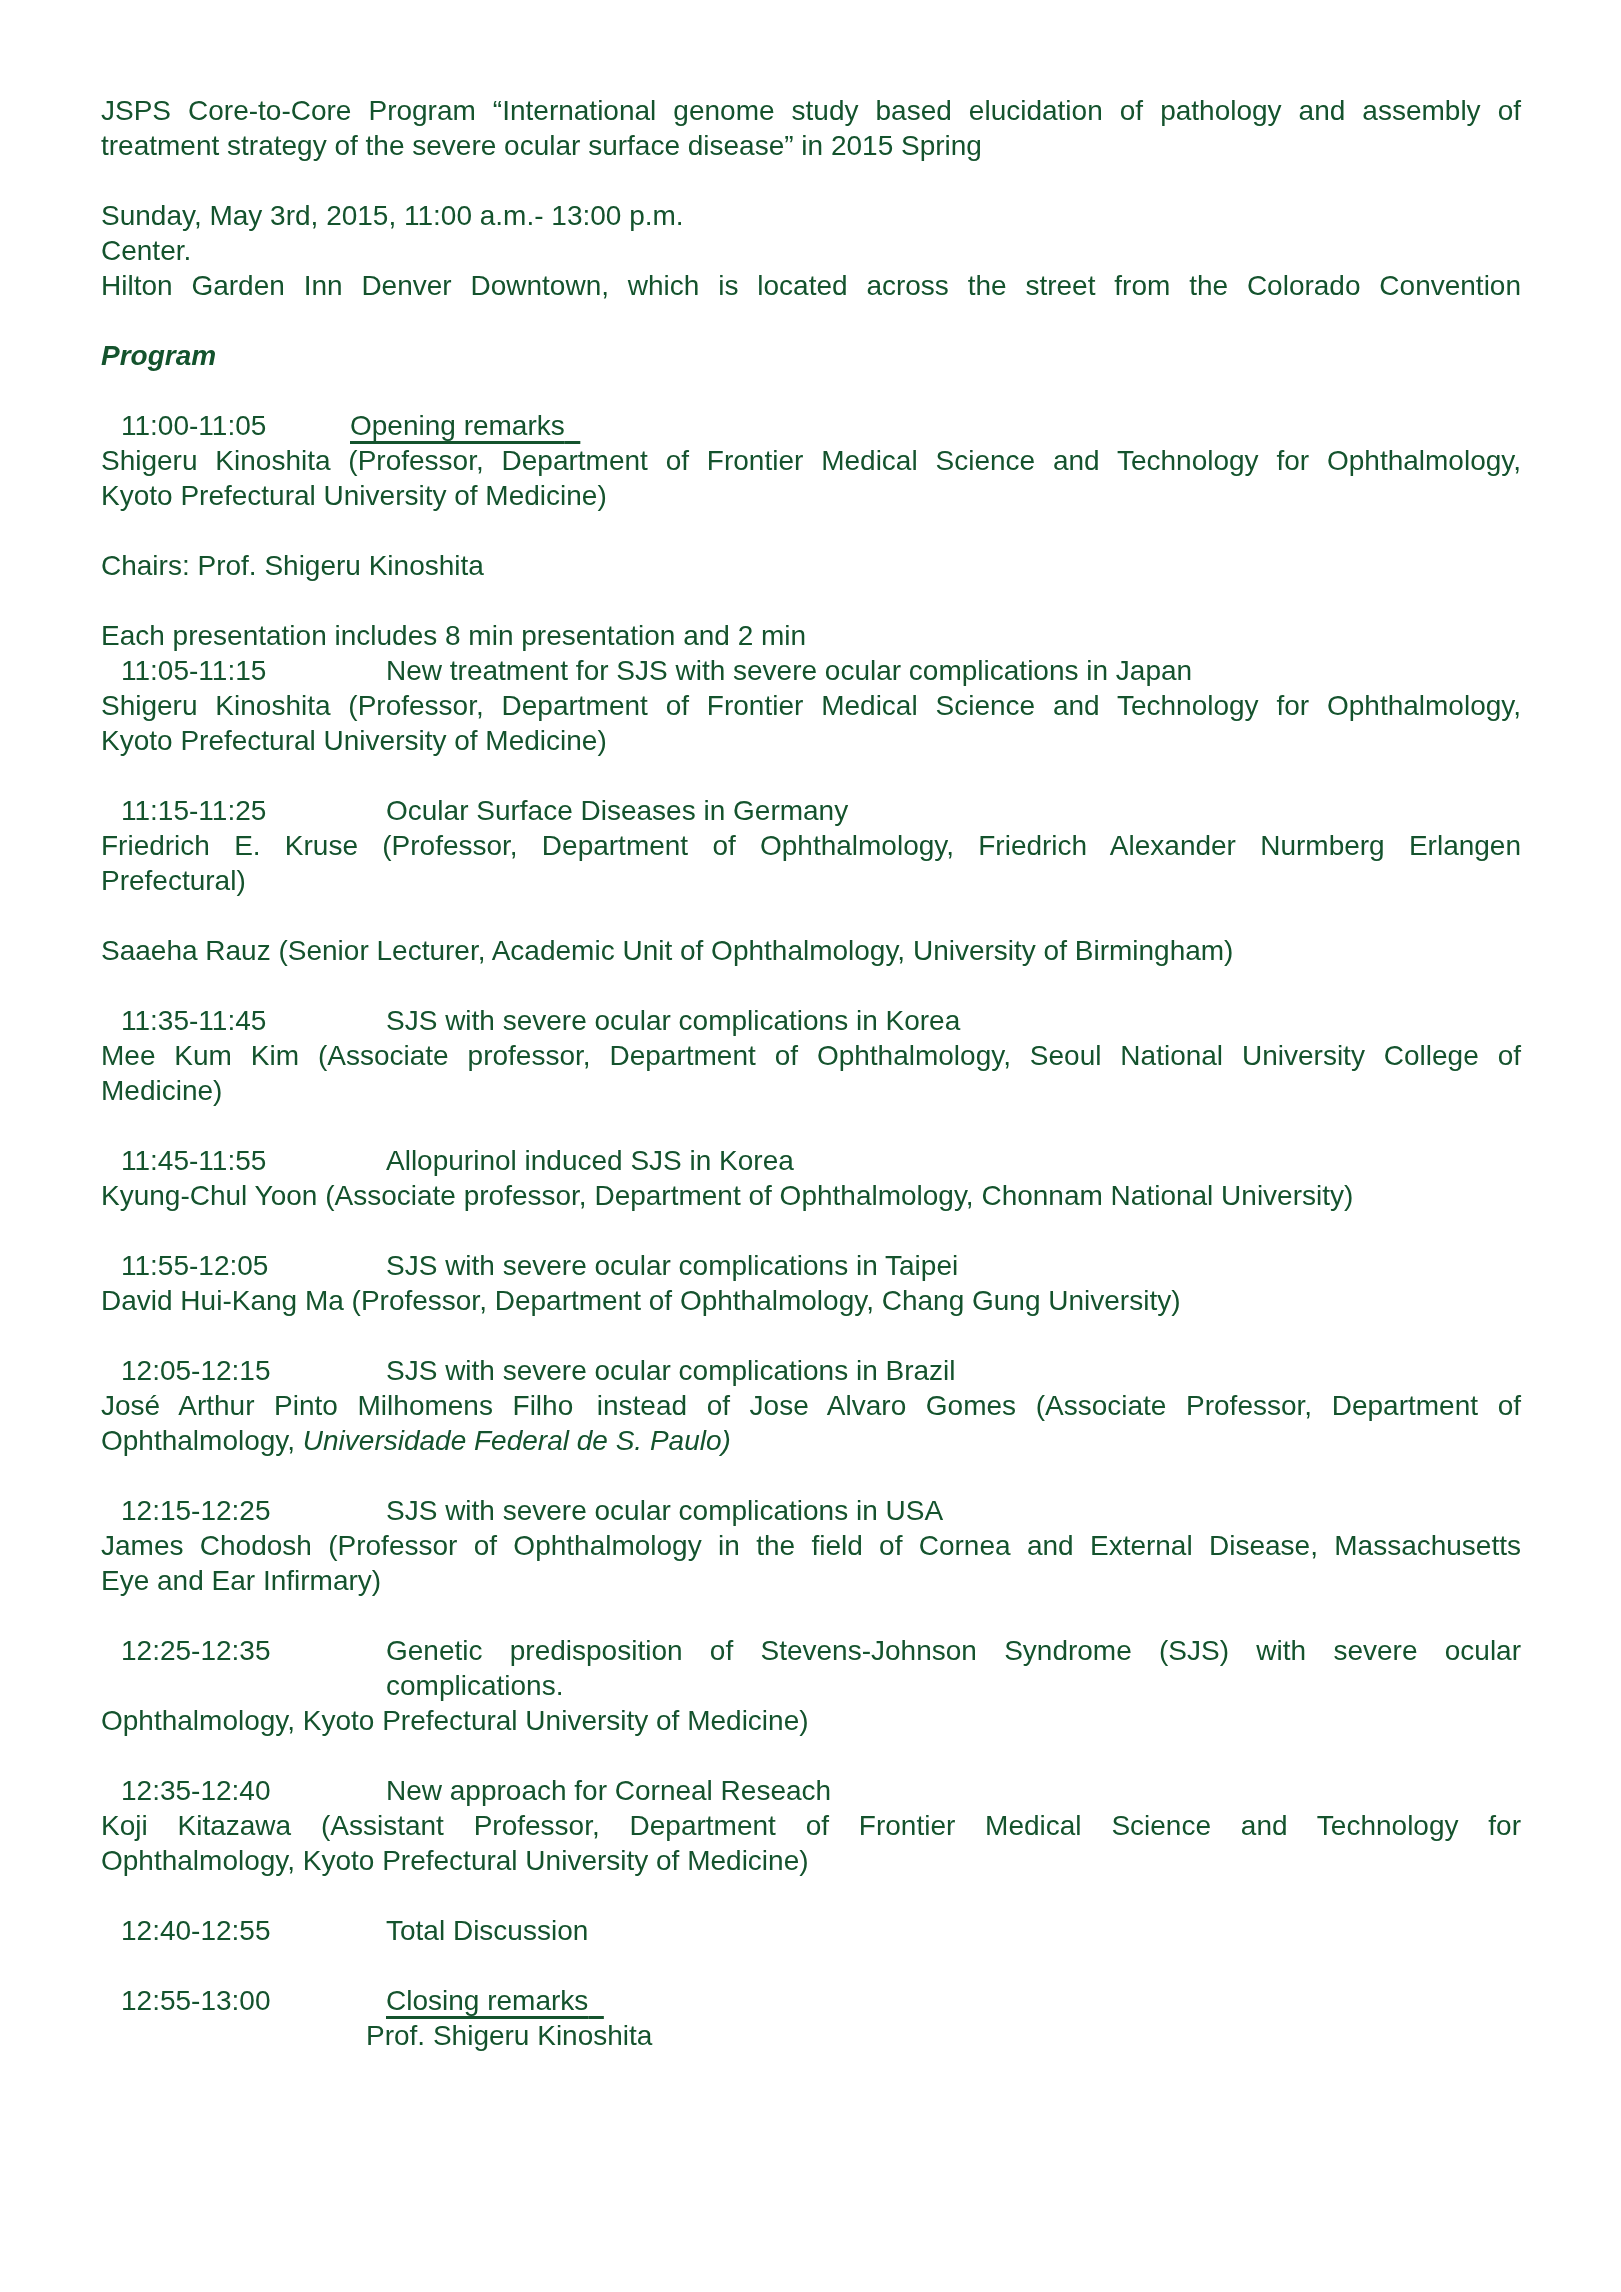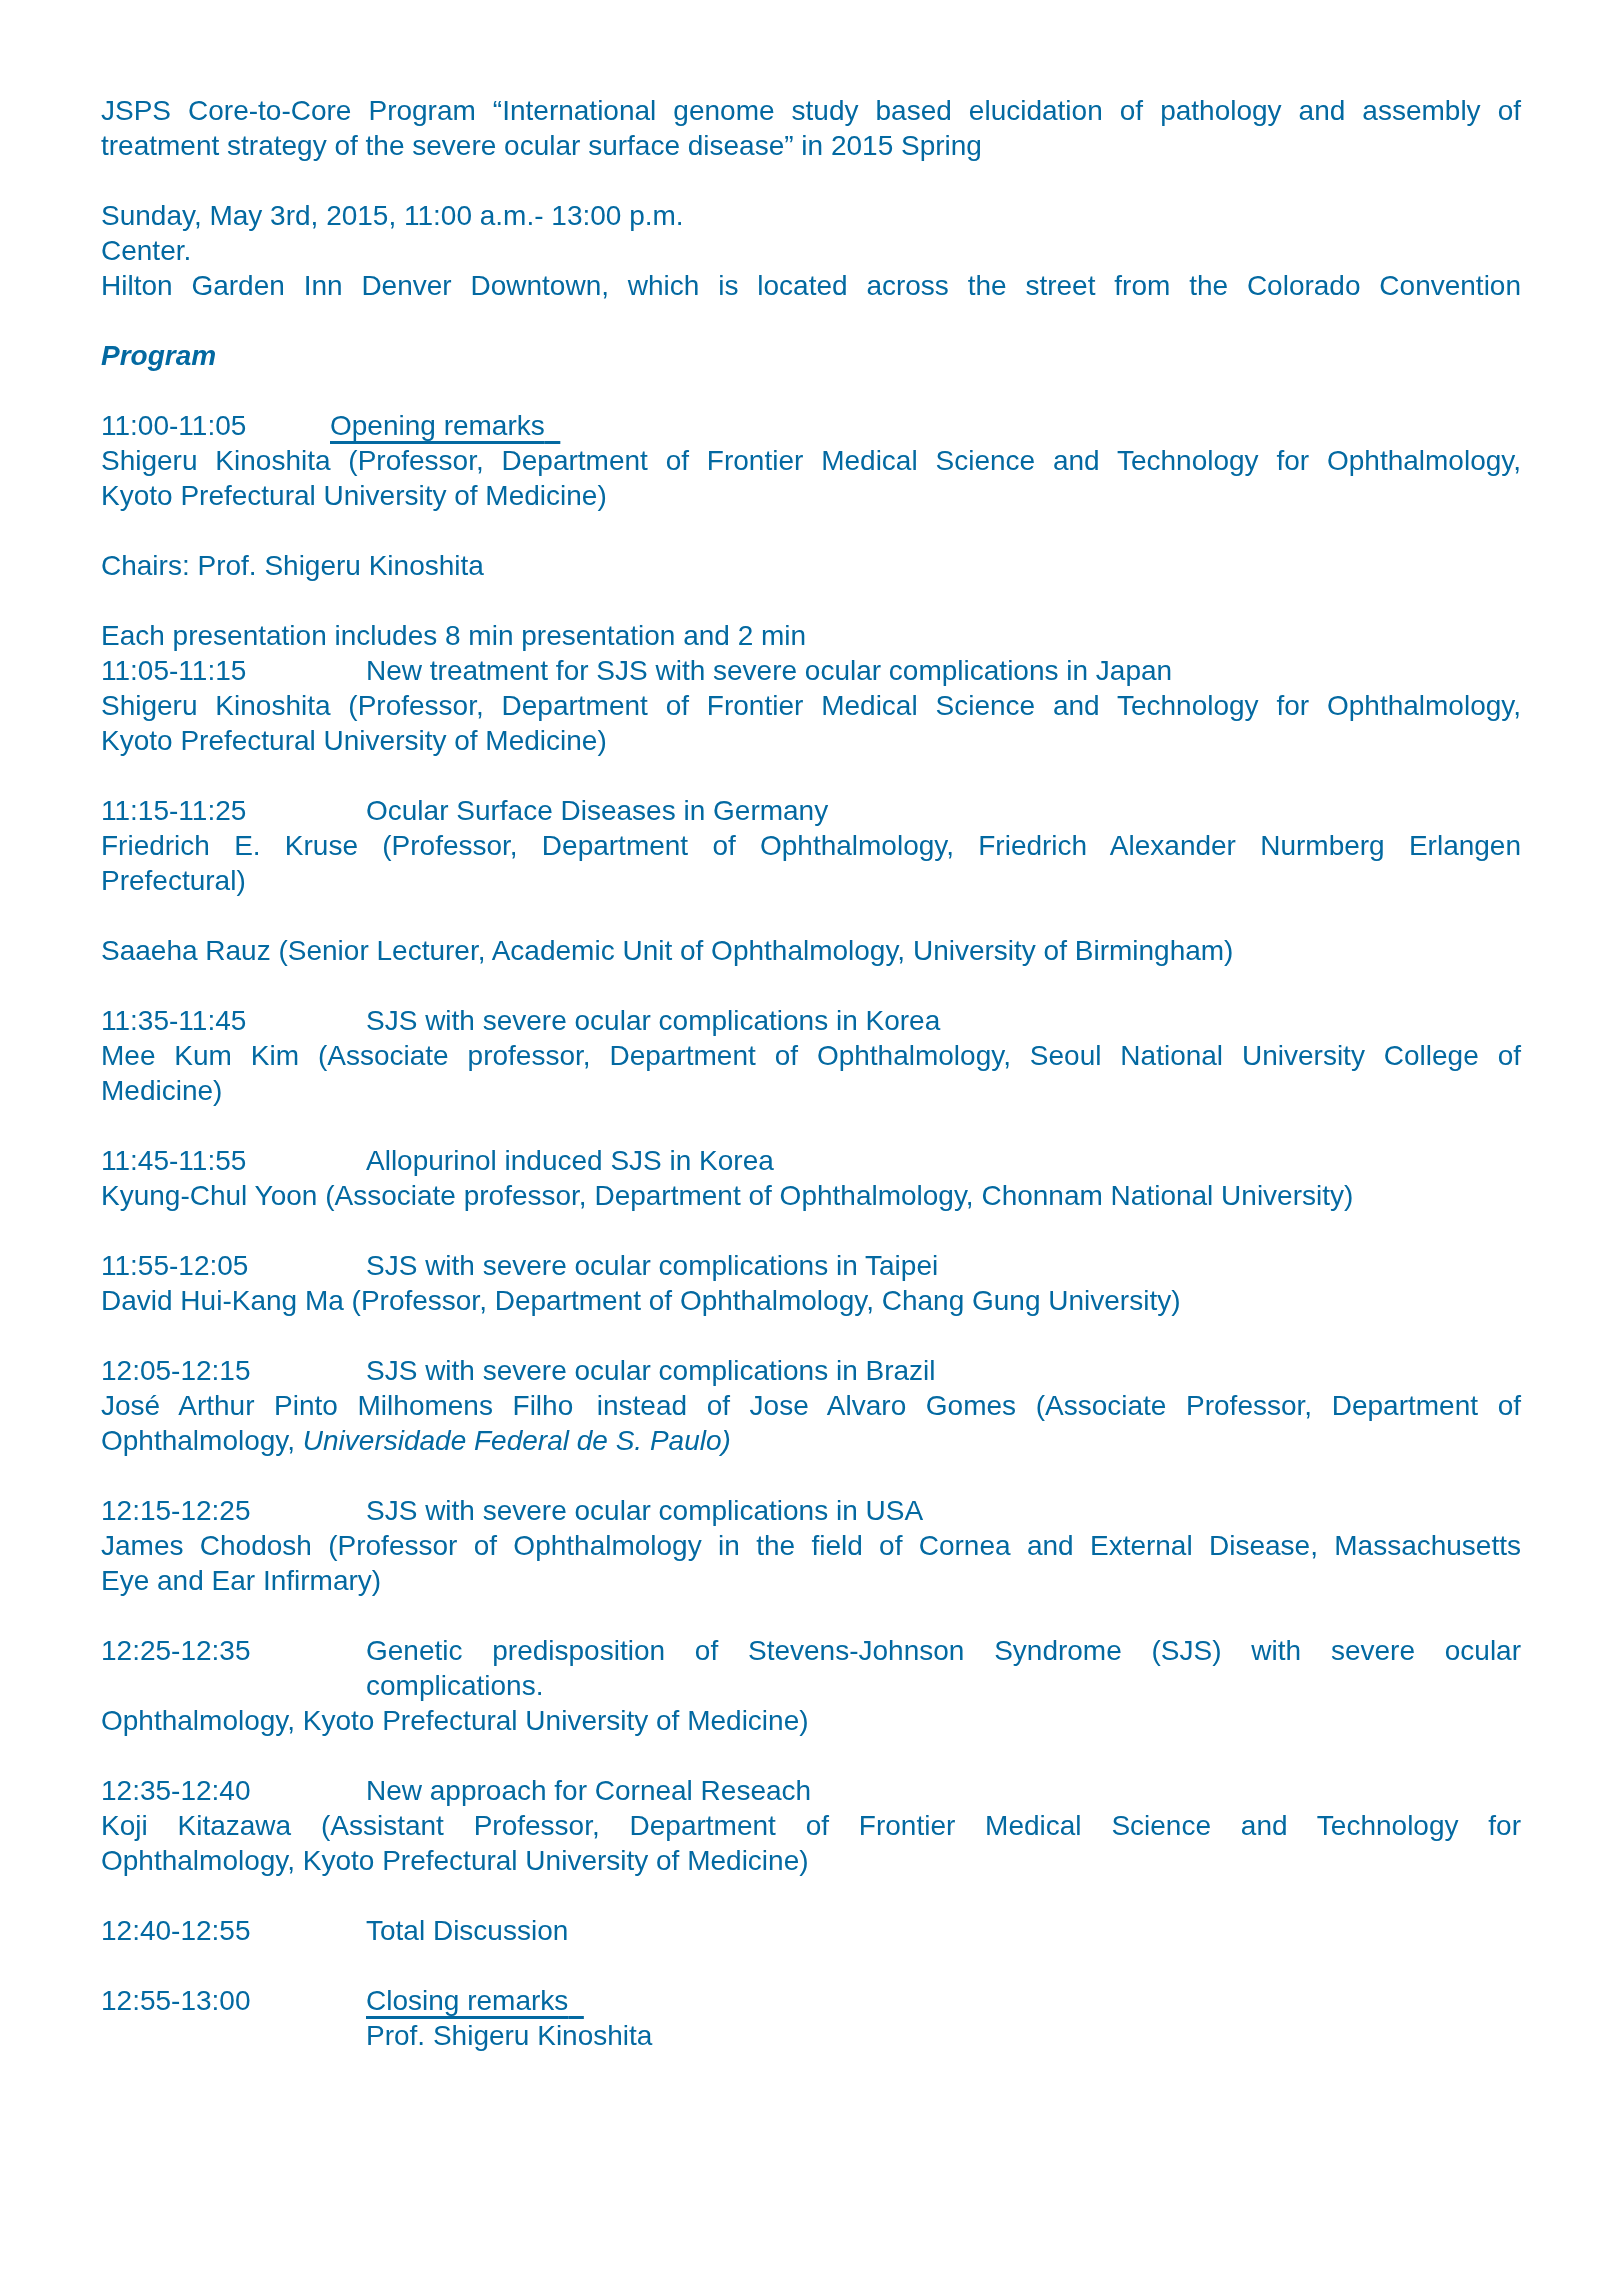--- a/index.html
+++ b/index.html
@@ -6,28 +6,28 @@
   .page {
     position: relative;
     width: 1621px;
     height: 2293px;
     background: #ffffff;
     box-sizing: border-box;
     padding: 93px 100px 0 101px;
     font-family: "Liberation Sans", "DejaVu Sans", sans-serif;
     font-size: 28px;
     line-height: 35px;
-    color: #0369a1;
+    color: #14532d;
     overflow: hidden;
   }
   .line { min-height: 35px; }
   
   .j { text-align: justify; text-align-last: justify; }
   .gap { height: 35px; }
-  .row { position: relative; }
+  .row { position: relative; margin-left: 20px; }
   .time { position: absolute; left: 0; top: 0; white-space: nowrap; }
   .ind  { margin-left: 265px; }   
   .ind1 { margin-left: 229px; }   
   .ul {
     text-decoration: underline;
     text-decoration-thickness: 2.9px;
     text-underline-offset: 5.9px;
   }
   .ul::after { content: "\00a0\00a0"; } 
   .it { font-style: italic; }

